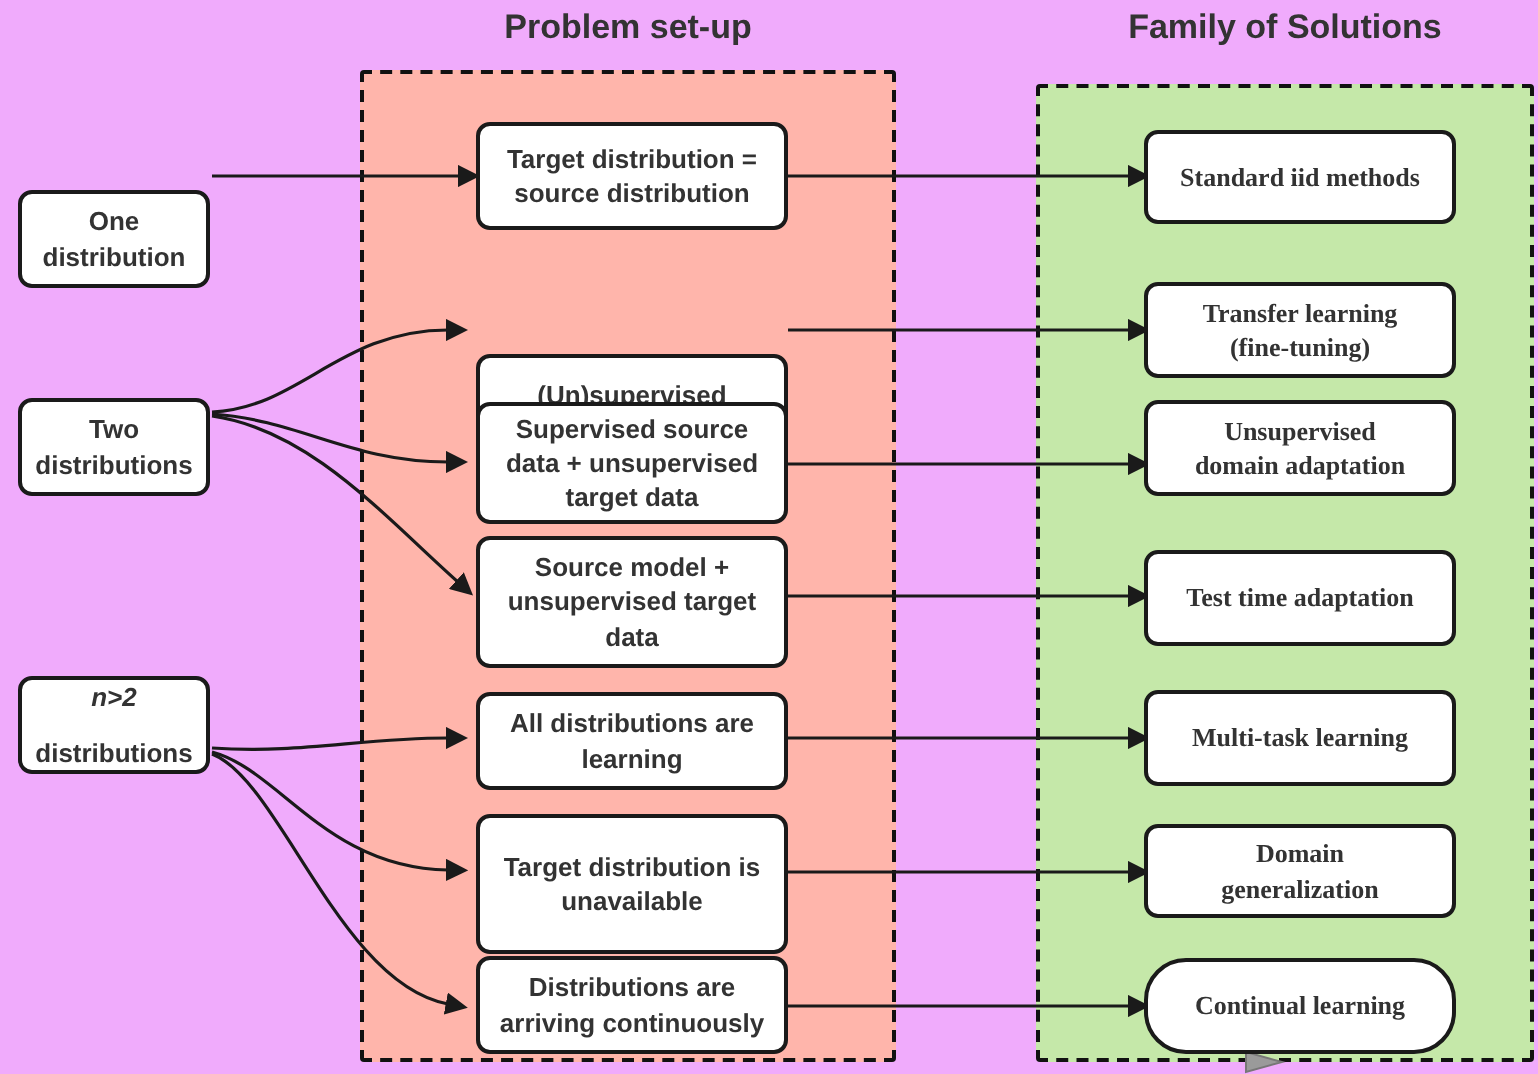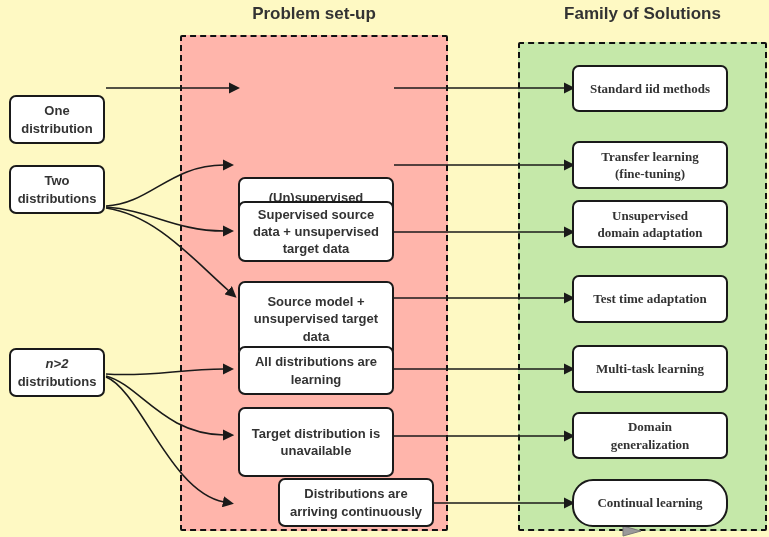--- a/index.html
+++ b/index.html
@@ -1,46 +1,46 @@
 <!DOCTYPE html>
 <html><head>
 <meta charset="utf-8">
 <style>
   html,body{margin:0;padding:0;background:#ffffff;}
   .canvas{
-    position:relative;width:769px;height:537px;background:#fef9c3;overflow:hidden;
+    position:relative;width:769px;height:537px;background:#f0abfc;overflow:hidden;
     font-family:"Liberation Sans","DejaVu Sans",sans-serif;color:#333333;
   }
   .col-title{
     position:absolute;top:4px;text-align:center;
     font-size:17px;font-weight:bold;color:#333333;z-index:4;
   }
   .t-problem{left:180px;width:268px;}
   .t-solutions{left:518px;width:249px;}
   .container{position:absolute;border:2px dashed #111111;border-radius:2px;z-index:1;box-sizing:border-box;}
   .container.red{left:180px;top:35px;width:268px;height:496px;background:#FFB5AB;}
   .container.green{left:518px;top:42px;width:249px;height:489px;background:#C5E8A9;}
   svg.arrows{position:absolute;left:0;top:0;z-index:2;pointer-events:none;}
   .node{
     position:absolute;background:#ffffff;border:2px solid #1A1A1A;border-radius:7px;
     display:flex;flex-direction:column;align-items:center;justify-content:center;
     box-sizing:border-box;z-index:3;text-align:center;
     font-weight:bold;font-size:13px;line-height:1.32;color:#333333;
   }
   .left-node{left:9px;width:96px;height:49px;}
-  .ln1{top:62px;margin-top:33px;} .ln2{top:165px;} .ln3{top:348px;}
+  .ln1{top:62px;margin-top:33px;} .ln2{top:199px;} .ln3{top:338px;justify-content:space-between;}
   .italic{font-style:italic;}
   .mid{left:238px;width:156px;}
   .m1{top:61px;height:54px;}
   .m2{top:135px;height:76px;margin-top:42px;}
   .m3{top:201px;height:61px;}
-  .m4{top:281px;height:76px;}
+  .m4{top:268px;height:66px;}
   .m5{top:346px;height:49px;}
   .m6{top:407px;height:70px;}
-  .m7{top:478px;height:49px;margin-left:40px;}
+  .m7{top:478px;height:49px;}
   .sol{left:572px;width:156px;font-family:Liberation Serif, serif;}
   .r1{top:65px;height:47px;}
   .r2{top:141px;height:48px;}
   .r3{top:200px;height:48px;}
   .r4{top:275px;height:48px;}
   .r5{top:345px;height:48px;}
   .r6{top:412px;height:47px;}
   .r7{top:479px;height:48px;border-radius:21px;}
   .box-label{white-space:pre-line;padding:0 3px;}
 </style>
@@ -87,20 +87,24 @@
   </div>
   <div class="node left-node ln2">
     <span>Two</span>
     <span>distributions</span>
   </div>
   <div class="node left-node ln3">
     <span class="italic">n&gt;2</span>
     <span>distributions</span>
   </div>
 
+  <div class="node mid m1">
+    <span class="box-label">Target distribution =
+source distribution</span>
+  </div>
   <div class="node mid m2">
     <span class="box-label">(Un)supervised
 source + supervised
 target data</span>
   </div>
   <div class="node mid m3">
     <span class="box-label">Supervised source
 data + unsupervised
 target data</span>
   </div>

